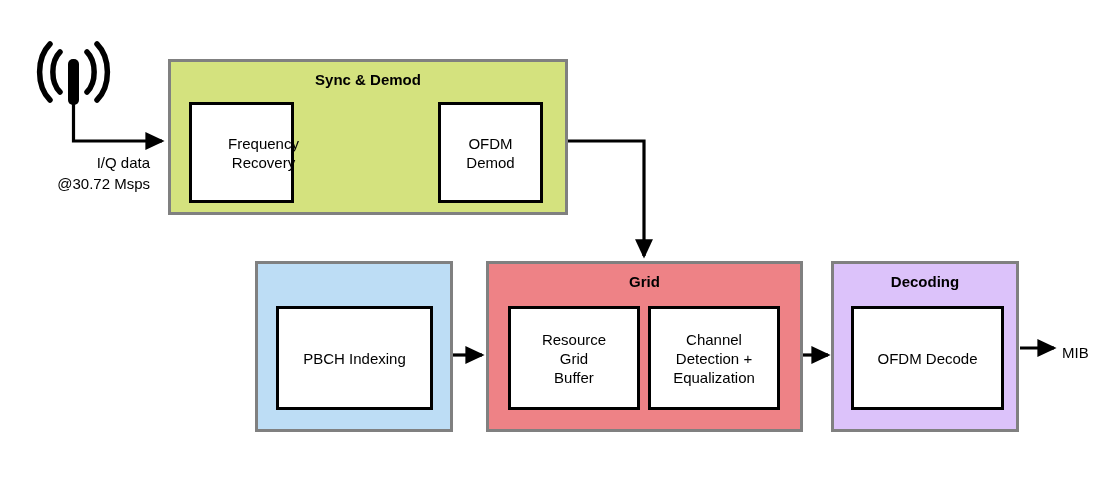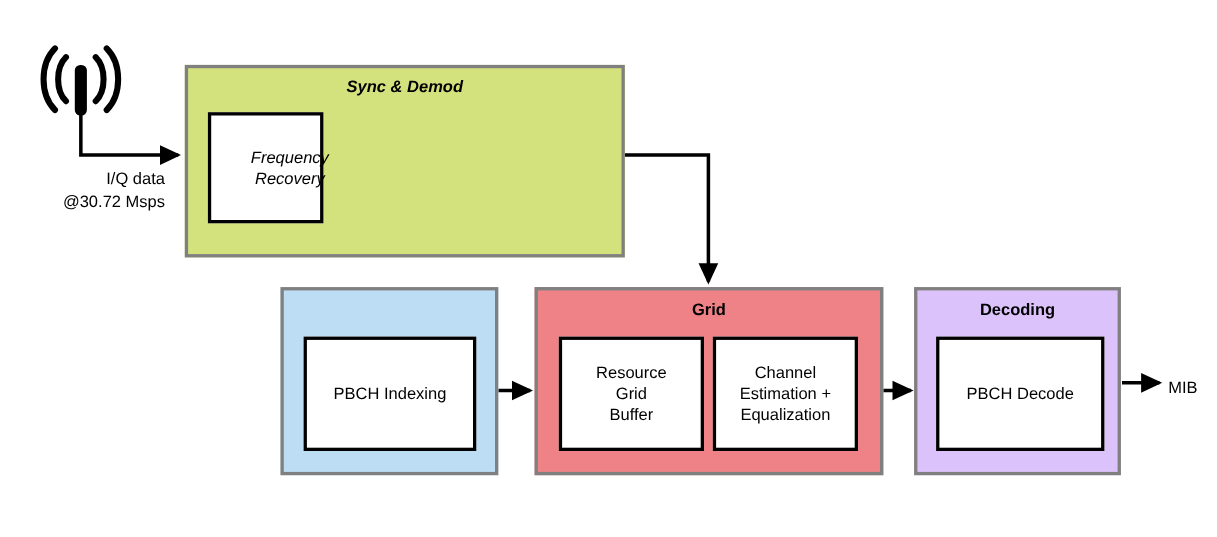--- a/index.html
+++ b/index.html
@@ -88,40 +88,42 @@
     <path d="M 453 355 L 482 355" stroke="#000000" stroke-width="3.2" fill="none" marker-end="url(#arrowhead)"></path>
 
     <path d="M 803 355 L 828 355" stroke="#000000" stroke-width="3.2" fill="none" marker-end="url(#arrowhead)"></path>
 
     <path d="M 1020 348 L 1054 348" stroke="#000000" stroke-width="3.2" fill="none" marker-end="url(#arrowhead)"></path>
   </svg>
 
   <div class="plain-label" style="left:10px; top:152px; width:140px;">I/Q data
 @30.72 Msps</div>
 
-  <div class="stage-group" style="left:168px; top:59px; width:400px; height:175px; background:#D4E27E;font-style:italic;">
+  <div class="stage-group" style="left:168px; top:59px; width:400px; height:156px; background:#D4E27E;">
     <div class="stage-title" style="top:9px;">Sync &amp; Demod</div>
     <div class="proc-box" style="left:18px; top:40px; width:105px; height:101px;padding-left:44px;">Frequency
 Recovery</div>
+    <div class="proc-box" style="left:267px; top:40px; width:105px; height:101px;">OFDM
+Demod</div>
   </div>
 
   <div class="stage-group" style="left:255px; top:261px; width:198px; height:171px; background:#BDDDF5;">
     <div class="proc-box" style="left:18px; top:42px; width:157px; height:104px;">PBCH Indexing</div>
   </div>
 
   <div class="stage-group" style="left:486px; top:261px; width:317px; height:171px; background:#EE8286;">
     <div class="stage-title" style="top:9px;">Grid</div>
     <div class="proc-box" style="left:19px; top:42px; width:132px; height:104px;">Resource
 Grid
 Buffer</div>
     <div class="proc-box" style="left:159px; top:42px; width:132px; height:104px;">Channel
-Estimation +
+Detection +
 Equalization</div>
   </div>
 
   <div class="stage-group" style="left:831px; top:261px; width:188px; height:171px; background:#DCC2FA;">
     <div class="stage-title" style="top:9px;">Decoding</div>
-    <div class="proc-box" style="left:17px; top:42px; width:153px; height:104px;">PBCH Decode</div>
+    <div class="proc-box" style="left:17px; top:42px; width:153px; height:104px;">OFDM Decode</div>
   </div>
 
   <div class="plain-label" style="left:1062px; top:342px; width:44px; text-align:left;">MIB</div>
 
 </div>
 
 </body></html>

